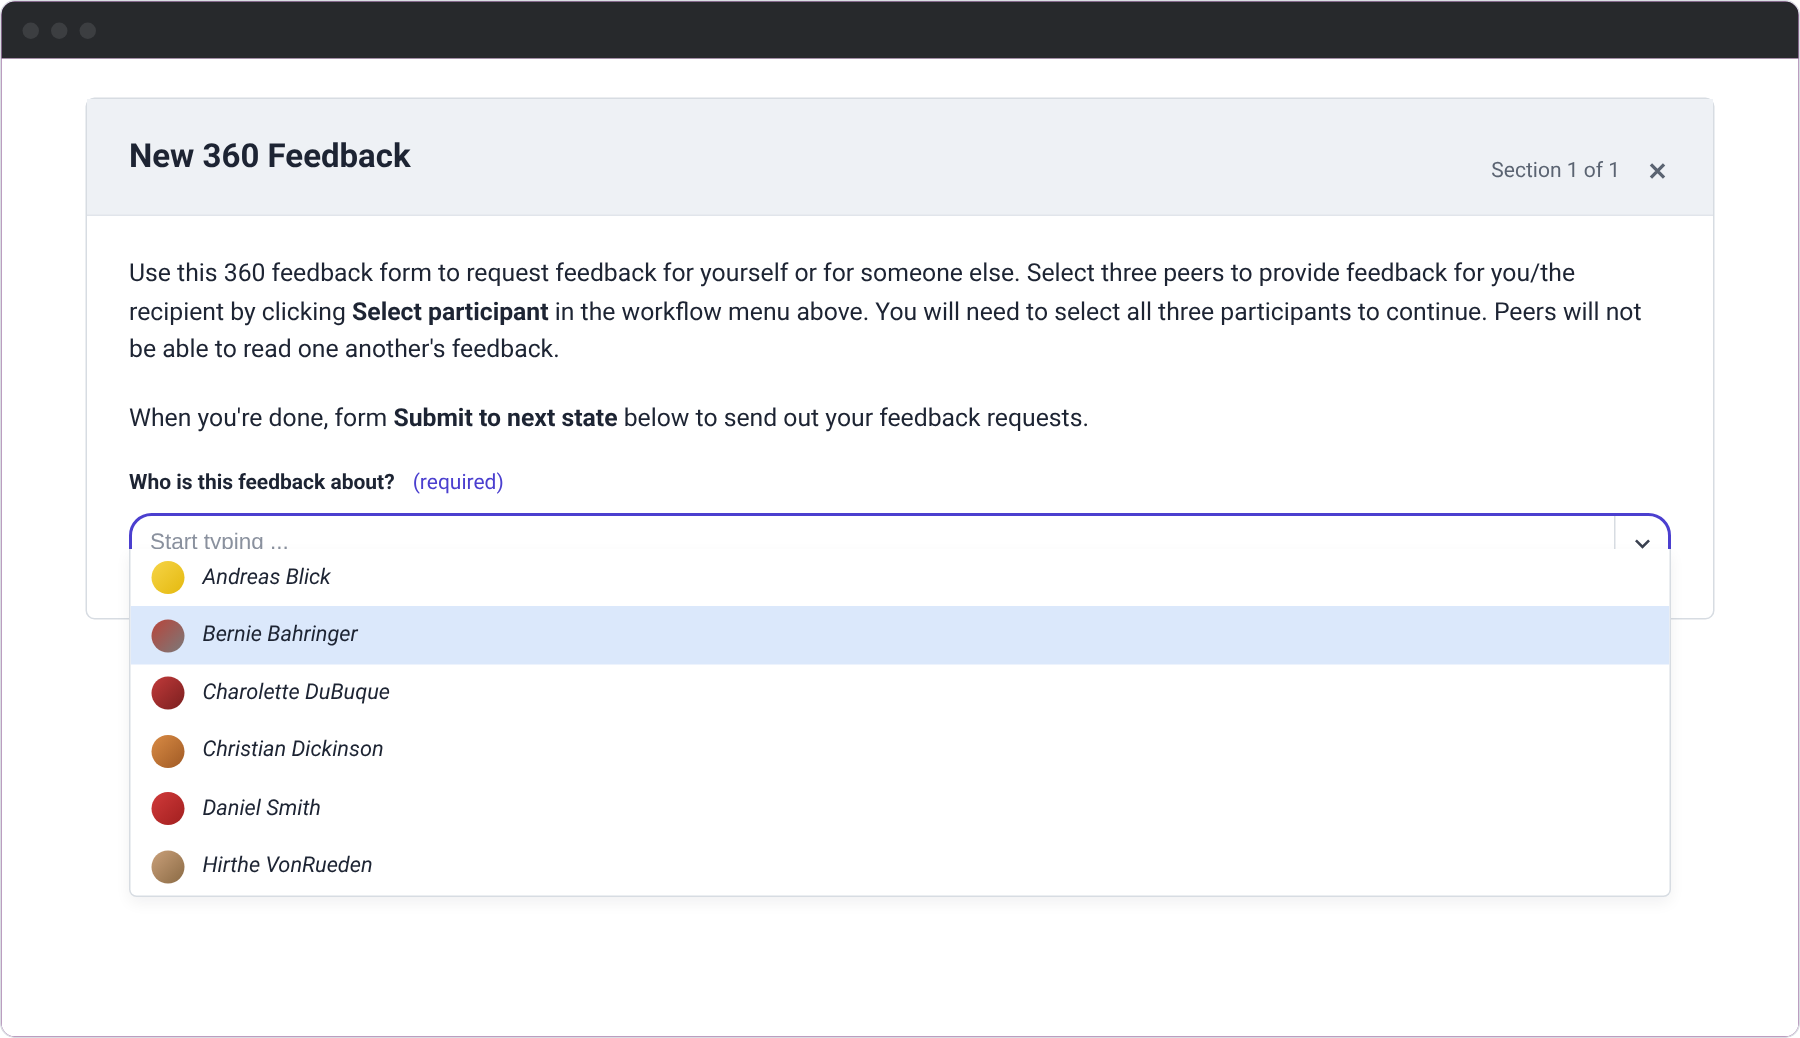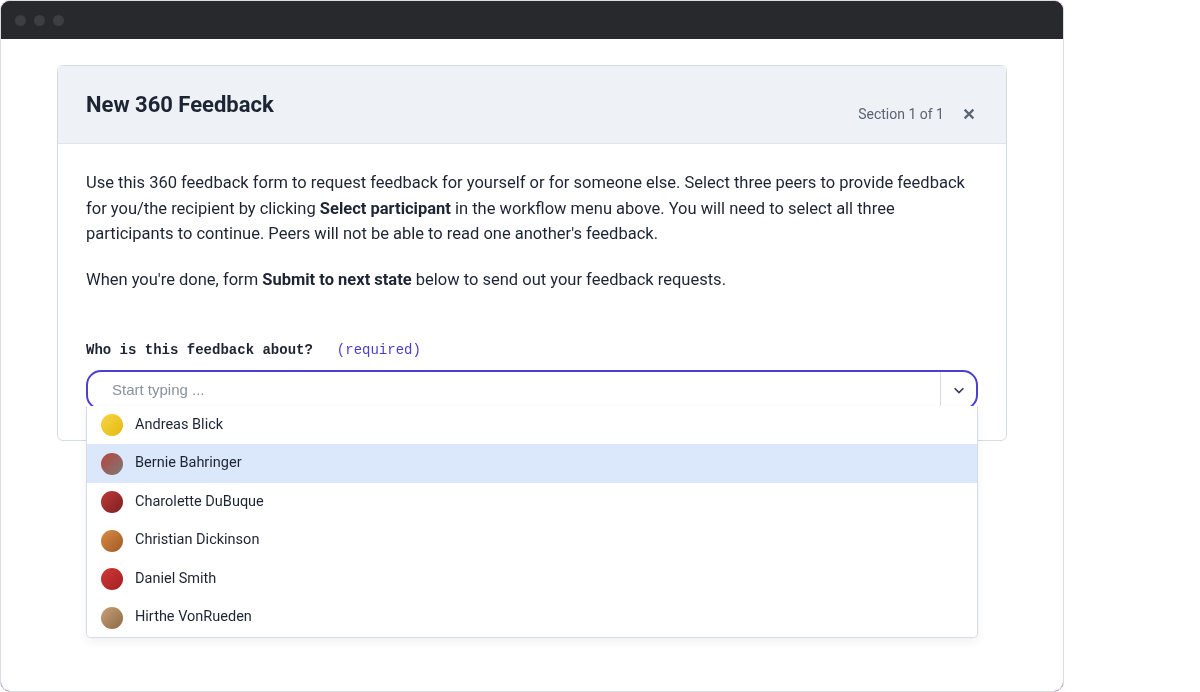--- a/index.html
+++ b/index.html
@@ -1,18 +1,18 @@
 <!DOCTYPE html>
 <html><head>
 <meta charset="utf-8">
 <style>
   * { box-sizing: border-box; margin: 0; padding: 0; }
   html, body { width: 1200px; height: 692px; font-family: -apple-system, BlinkMacSystemFont, "Segoe UI", Roboto, Helvetica, Arial, sans-serif; background: #fff; }
   .window {
-    width: 1064px; height: 692px;
+    width: 1200px; height: 692px;
     border: 1px solid #d9dde2;
     border-radius: 10px;
     overflow: hidden;
     background: #701a75;
     display: flex; flex-direction: column;
   }
   .titlebar {
     height: 38px;
     background: #27292c;
     display: flex; align-items: center;
@@ -55,62 +55,61 @@
   .close-btn svg { width: 14px; height: 14px; stroke: #5b6472; stroke-width: 2.5; }
   .card-body {
     padding: 26px 28px 30px 28px;
     color: #1d2433;
     font-size: 16.5px;
     line-height: 1.55;
   }
   .intro p { margin-bottom: 20px; }
   .intro strong { font-weight: 700; }
   .field-label-row {
-    margin-top: 48px;
+    margin-top: 20px;
     margin-bottom: 8px;
-    display: flex; align-items: baseline; gap: 24px;
+    display: flex; align-items: baseline; gap: 12px;
     font-size: 14px;
-    font-family: Liberation Mono, monospace;
   }
   .field-label { font-weight: 700; color: #1d2433; }
   .required-hint { color: #4b3fcf; font-weight: 400; }
   .combo-wrap { position: relative; }
   .combo {
     display: flex; align-items: stretch;
     border: 2px solid #4b3fcf;
     border-radius: 15px;
     height: 40px;
     background: #fff;
-    padding-left: 12px;
   }
   .combo-input {
     flex: 1;
     border: none; outline: none;
     padding: 0 12px;
     font-size: 15px;
     color: #1d2433;
     background: transparent;
   }
   .combo-input::placeholder { color: #8a919e; }
   .combo-chevron {
     width: 36px;
     border-left: 1px solid #d7dce2;
     display: flex; align-items: center; justify-content: center;
     cursor: pointer;
   }
   .combo-chevron svg { width: 14px; height: 14px; stroke: #3a4150; stroke-width: 2; fill: none; }
   .dropdown {
     position: absolute;
-    left: 0; right: 0; top: 36px;
+    left: 0; right: 0; top: 24px;
     background: #fff;
     border: 1px solid #d7dce2;
     border-top: none;
     border-radius: 0 0 5px 5px;
     box-shadow: 0 4px 10px rgba(20,24,35,0.06);
     overflow: hidden;
+    font-style: italic;
   }
   .option {
     display: flex; align-items: center; gap: 12px;
     padding: 8px 14px;
     font-size: 14.5px;
     color: #1d2433;
     cursor: pointer;
   }
   .option.highlight { background: #dbe8fb; }
   .avatar {

